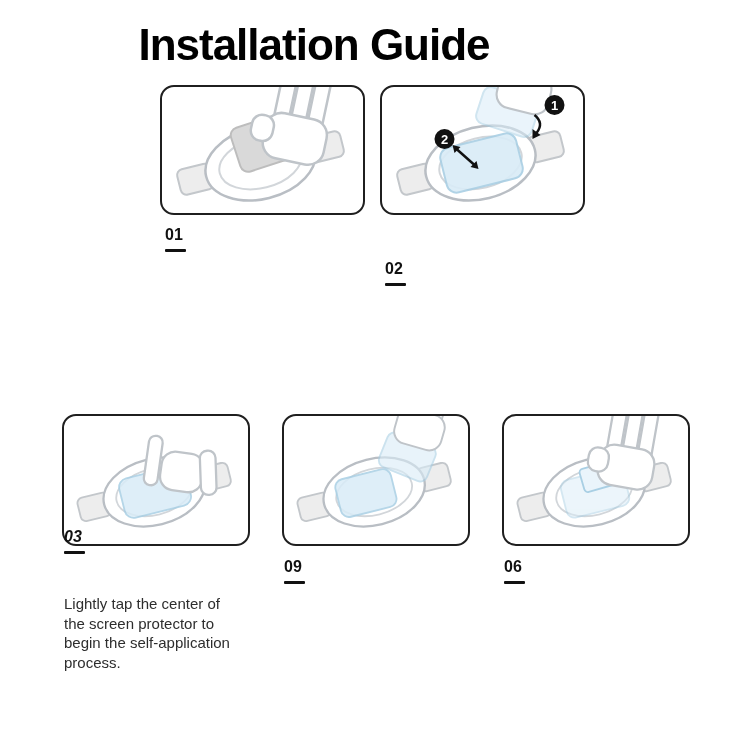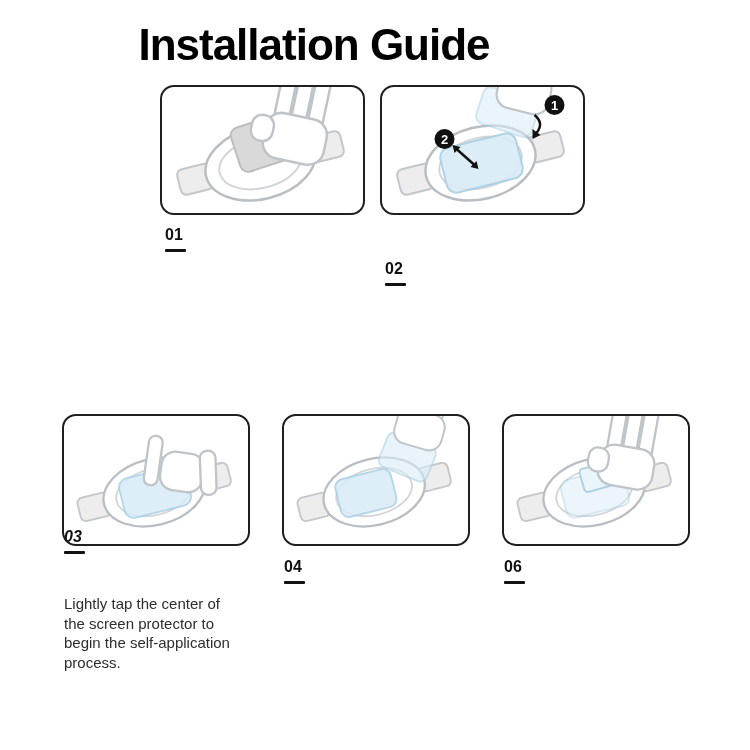--- a/index.html
+++ b/index.html
@@ -142,21 +142,21 @@
   </div>
   <div class="step-label l2">
     <span>02</span>
     <div class="underline"></div>
   </div>
   <div class="step-label l3">
     <span>03</span>
     <div class="underline"></div>
   </div>
   <div class="step-label l4">
-    <span>04</span>
+    <span>09</span>
     <div class="underline"></div>
   </div>
   <div class="step-label l5">
     <span>06</span>
     <div class="underline"></div>
   </div>
 
   <div class="step-text t3">Lightly tap the center of the screen protector to begin the self-application process.</div>
 
 </div>

